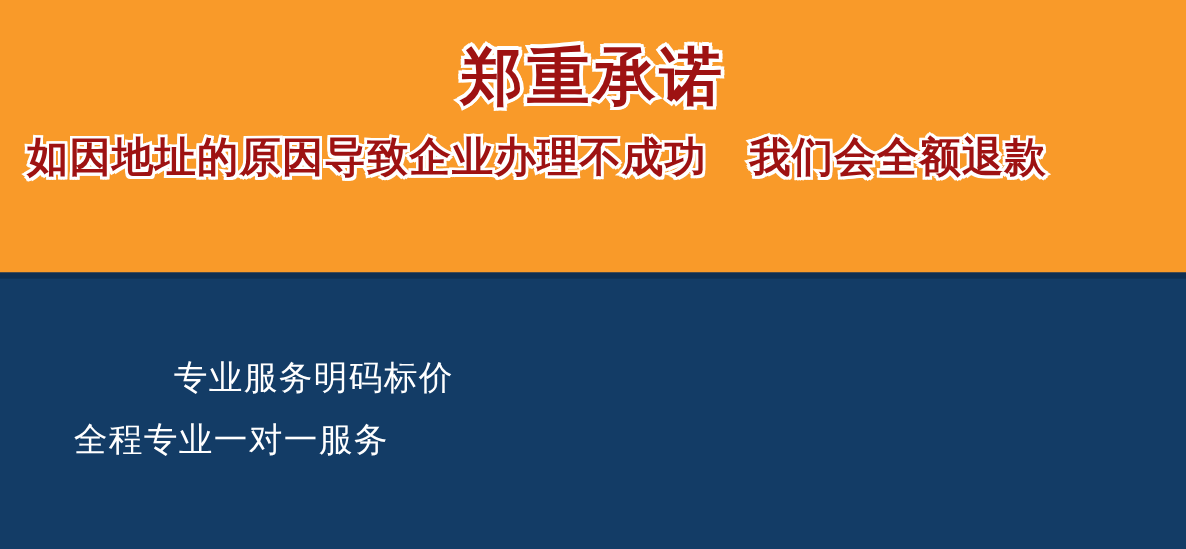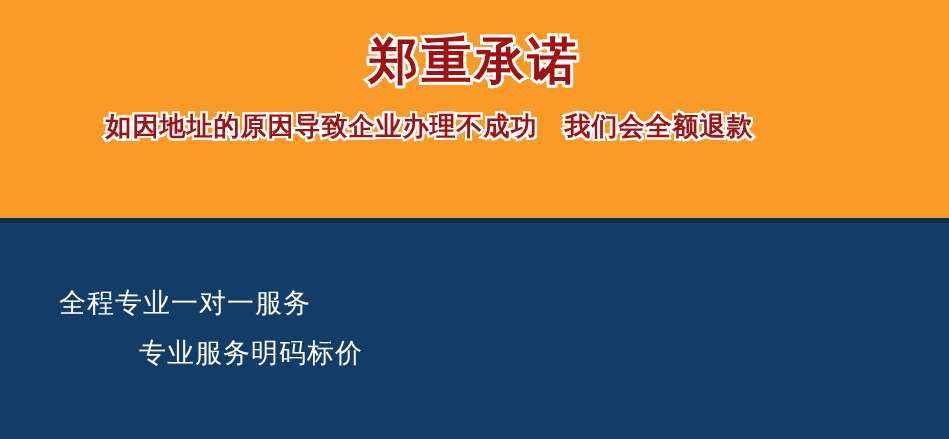--- a/index.html
+++ b/index.html
@@ -46,21 +46,21 @@
        3px 0 0 #fff, -3px 0 0 #fff, 0 3px 0 #fff, 0 -3px 0 #fff,
        2px 2px 0 #fff, -2px 2px 0 #fff, 2px -2px 0 #fff, -2px -2px 0 #fff;
   }
 
   .promise-sub {
     position: absolute;
     left: 0;
     top: 104px;
     width: 859px;
     text-align: center;
-    font-size: 26px;
+    font-size: 33px;
     line-height: 44px;
     font-weight: bold;
     letter-spacing: 1px;
     color: #9e1212;
     -webkit-text-stroke: 4px #ffffff;
     paint-order: stroke fill;
     text-shadow:
        2px 0 0 #fff, -2px 0 0 #fff, 0 2px 0 #fff, 0 -2px 0 #fff,
        2px 2px 0 #fff, -2px 2px 0 #fff, 2px -2px 0 #fff, -2px -2px 0 #fff;
   }
@@ -128,20 +128,20 @@
   <div class="promise-panel">
     <div class="promise-title">郑重承诺</div>
     <div class="promise-sub">如因地址的原因导致企业办理不成功　我们会全额退款</div>
   </div>
 
   <div class="divider-strip"></div>
 
   <div class="service-panel">
 
     <div class="service-left">
+      <div class="line line-2">专业服务明码标价</div>
       <div class="line line-1">全程专业一对一服务</div>
-      <div class="line line-2">专业服务明码标价</div>
     </div>
 
 
   </div>
 
 </div>
 
 </body></html>

